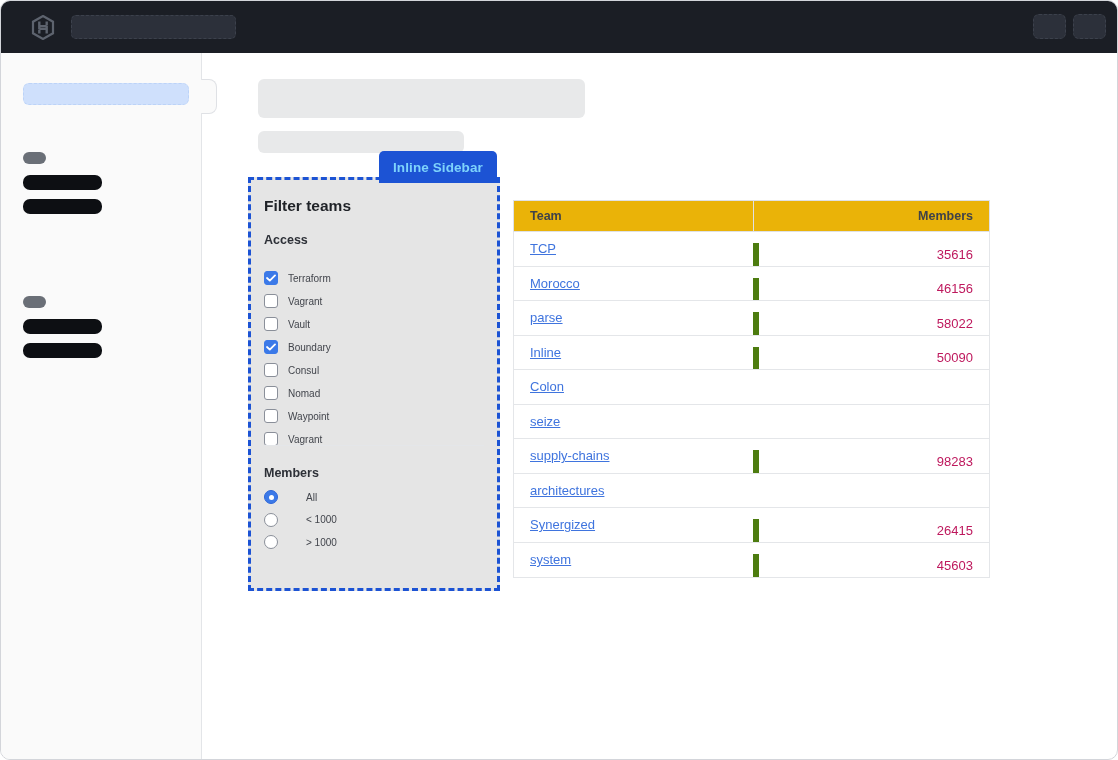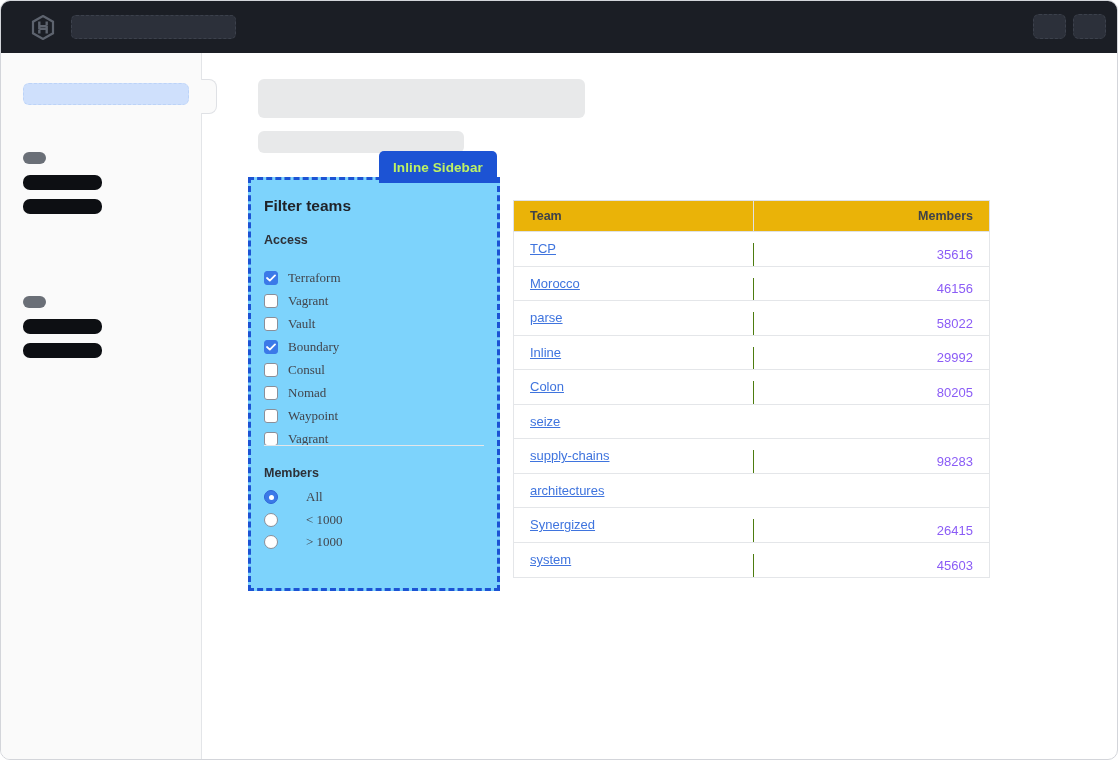--- a/index.html
+++ b/index.html
@@ -50,37 +50,37 @@
   }
   .notch::before { content: ""; position: absolute; left: -2px; top: 0; width: 3px; height: 100%; background: #fafafa; }
 
   
   .main-title-skel { position: absolute; left: 257px; top: 78px; width: 327px; height: 39px; background: #e8e9ea; border-radius: 6px; }
   .main-sub-skel   { position: absolute; left: 257px; top: 130px; width: 206px; height: 22px; background: #e8e9ea; border-radius: 6px; }
 
   
   .badge {
     position: absolute; left: 378px; top: 150px; height: 16px; z-index: 3;
-    background: var(--accent); color: #bef264;
+    background: var(--accent); color: #7dd3fc;
     font-size: 13.5px; font-weight: 700; letter-spacing: .1px;
     display: inline-flex; align-items: center; padding: 16px 14px;
     border-radius: 5px 5px 0 0;
   }
 
   
   .filter-panel {
     position: absolute; left: 247px; top: 176px; width: 252px; height: 414px;
-    border: 3px dashed var(--accent); background: #7dd3fc;
+    border: 3px dashed var(--accent); background: #e5e5e5;
   }
   .filter-title { position: absolute; left: 13px; top: 17px; font-size: 15.5px; font-weight: 700; color: #1f2227; }
   .group-label  { font-size: 12.5px; font-weight: 700; color: #2d3037; }
   .access-group { position: absolute; left: 13px; top: 53px; }
   .access-group .group-label { margin-bottom: 23px; }
   .opt-row { display: flex; align-items: center; gap: 10px; height: 16px; margin-bottom: 7px; }
-  .opt-label { font-size: 13px; color: #42454c; font-family: Liberation Serif, serif; }
+  .opt-label { font-size: 10px; color: #42454c; }
   .checkbox {
     width: 14px; height: 14px; border-radius: 3px; flex: 0 0 14px;
     border: 1px solid #8a8f99; background: #ffffff;
     display: inline-flex; align-items: center; justify-content: center;
   }
   .checkbox.checked { background: var(--control); border-color: var(--control); }
   .checkbox svg { display: none; }
   .checkbox.checked svg { display: block; }
   .filter-divider { position: absolute; left: 13px; right: 13px; top: 265px; border: none; border-top: 1px solid #e4e6e9; }
   .members-group { position: absolute; left: 13px; top: 286px; }
@@ -101,21 +101,21 @@
     background: #eab308; border: 1px solid #dfe1e5;
   }
   .thead .th { display: flex; align-items: center; font-weight: 700; color: #3f4249; font-size: 12.5px; }
   .th.team { padding-left: 16px; }
   .th.members { justify-content: flex-end; padding-right: 16px; border-left: 1px solid #dfe1e5; }
   .tbody { border: 1px solid #e4e6e9; border-top: none; }
   .trow { display: grid; grid-template-columns: 239px 1fr; height: 34.5px; border-bottom: 1px solid #e4e6e9; }
   .trow:last-child { border-bottom: none; }
   .td { display: flex; align-items: center; }
   .td.team { padding-left: 16px; }
-  .td.members { justify-content: flex-end; padding-right: 16px; color: #8b5cf6; border-left: 1px solid #4d7c0f; margin-top: 11px; }
+  .td.members { justify-content: flex-end; padding-right: 16px; color: #be185d; border-left: 6px solid #4d7c0f; margin-top: 11px; }
   .team-link { color: var(--link); text-decoration: underline; cursor: pointer; }
 </style>
 </head>
 <body>
 
 <div class="app">
 
   <header class="topnav">
     <svg class="logo" viewBox="0 0 24 25" fill="none">
       <path d="M12 1 L22 6.75 V18.25 L12 24 L2 18.25 V6.75 Z" stroke="#5d636e" stroke-width="2.2"></path>
@@ -231,27 +231,26 @@
           <div class="trow">
             <div class="td team">
               <a class="team-link">parse</a>
             </div>
             <div class="td members">58022</div>
           </div>
           <div class="trow">
             <div class="td team">
               <a class="team-link">Inline</a>
             </div>
-            <div class="td members">29992</div>
+            <div class="td members">50090</div>
           </div>
           <div class="trow">
             <div class="td team">
               <a class="team-link">Colon</a>
             </div>
-            <div class="td members">80205</div>
           </div>
           <div class="trow">
             <div class="td team">
               <a class="team-link">seize</a>
             </div>
           </div>
           <div class="trow">
             <div class="td team">
               <a class="team-link">supply-chains</a>
             </div>

